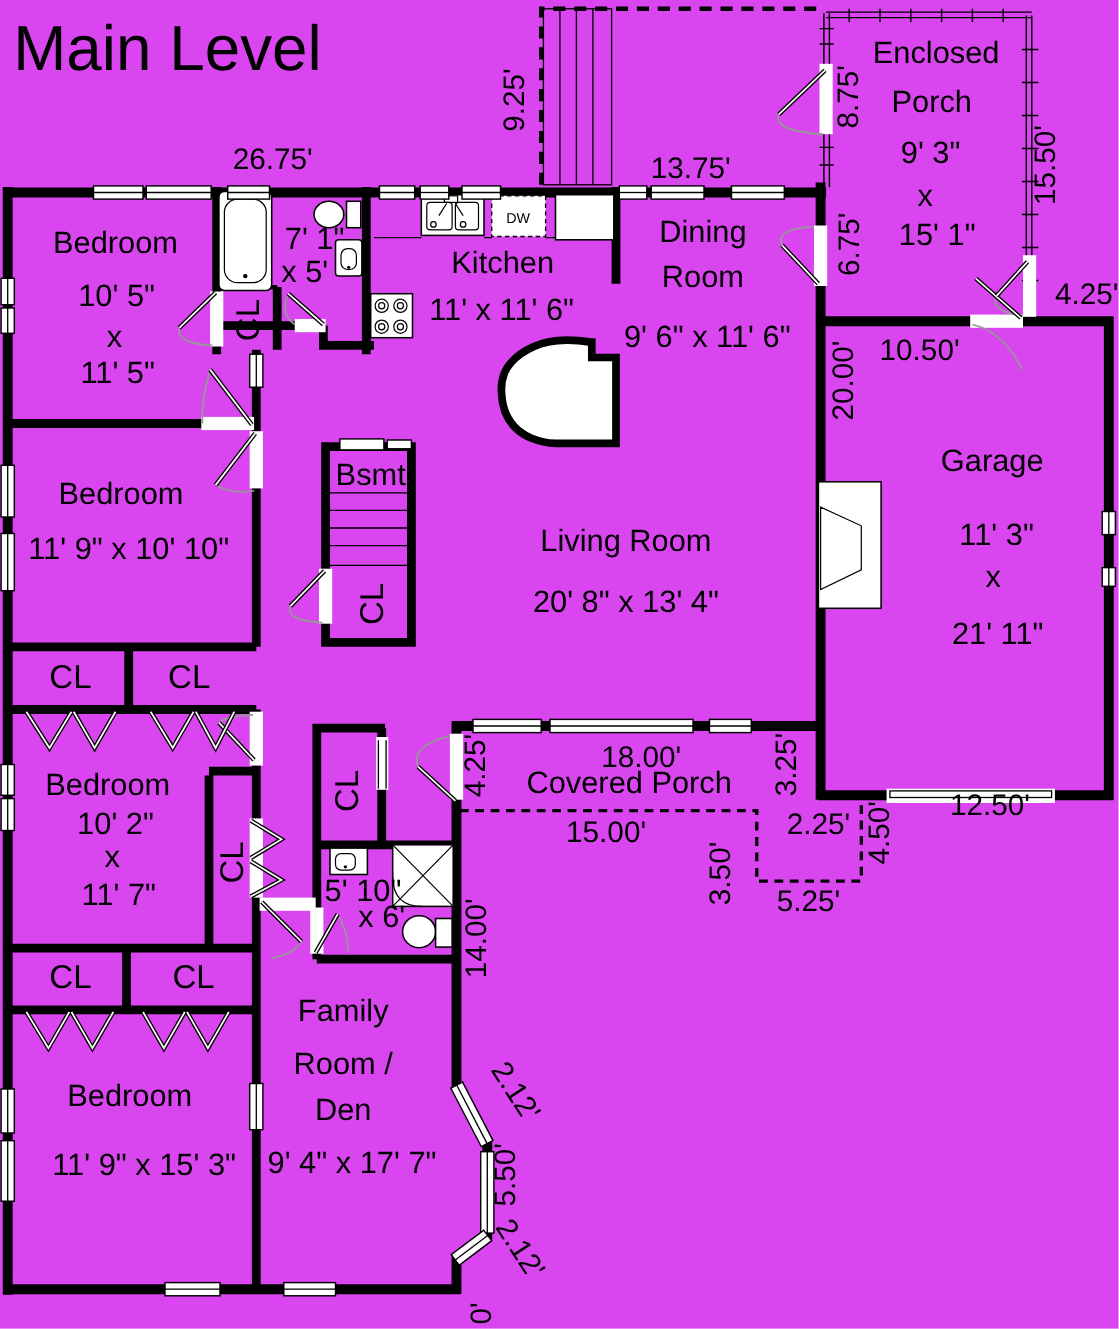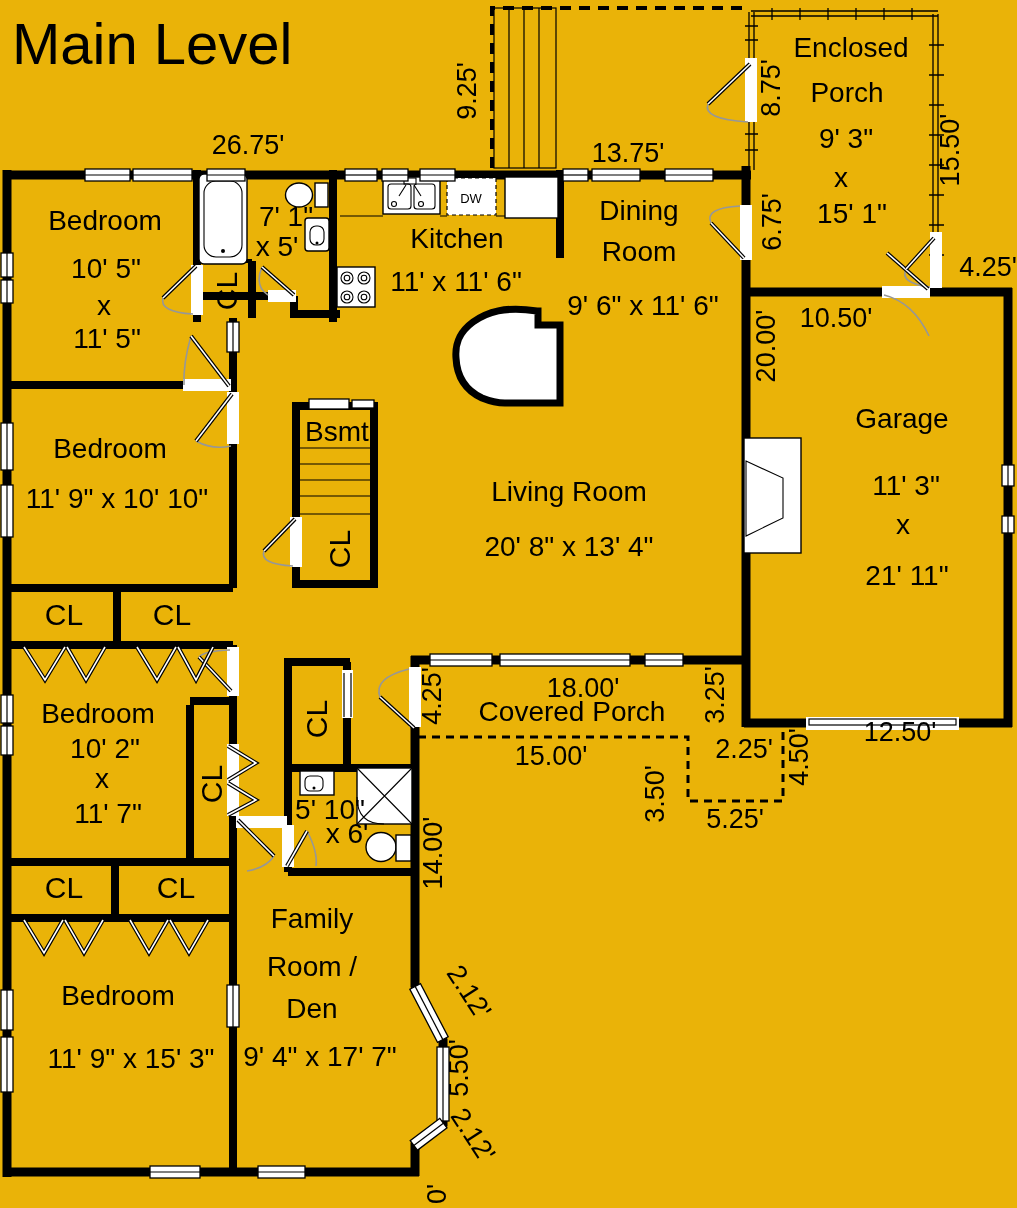--- a/index.html
+++ b/index.html
@@ -1,16 +1,16 @@
 <!DOCTYPE html>
 <html><head>
 <meta charset="utf-8">
 <style>
   html,body{margin:0;padding:0;background:#fff;}
-  #plan{width:1017px;height:1208px;position:relative;background:#eab308;overflow:hidden;}
+  #plan{width:1017px;height:1208px;position:relative;background:#d946ef;overflow:hidden;}
   svg{display:block;}
   svg text{font-family:"Liberation Sans","DejaVu Sans",sans-serif;fill:#000;}
   .ttl{font-size:58px;}
   .lbl{font-size:28px;}
   .dim{font-size:27px;}
   .cl{font-size:30px;}
   .sm{font-size:13px;}
   .wall{fill:none;stroke:#000;}
   .w9{stroke-width:9;}
   .w8{stroke-width:8;}

